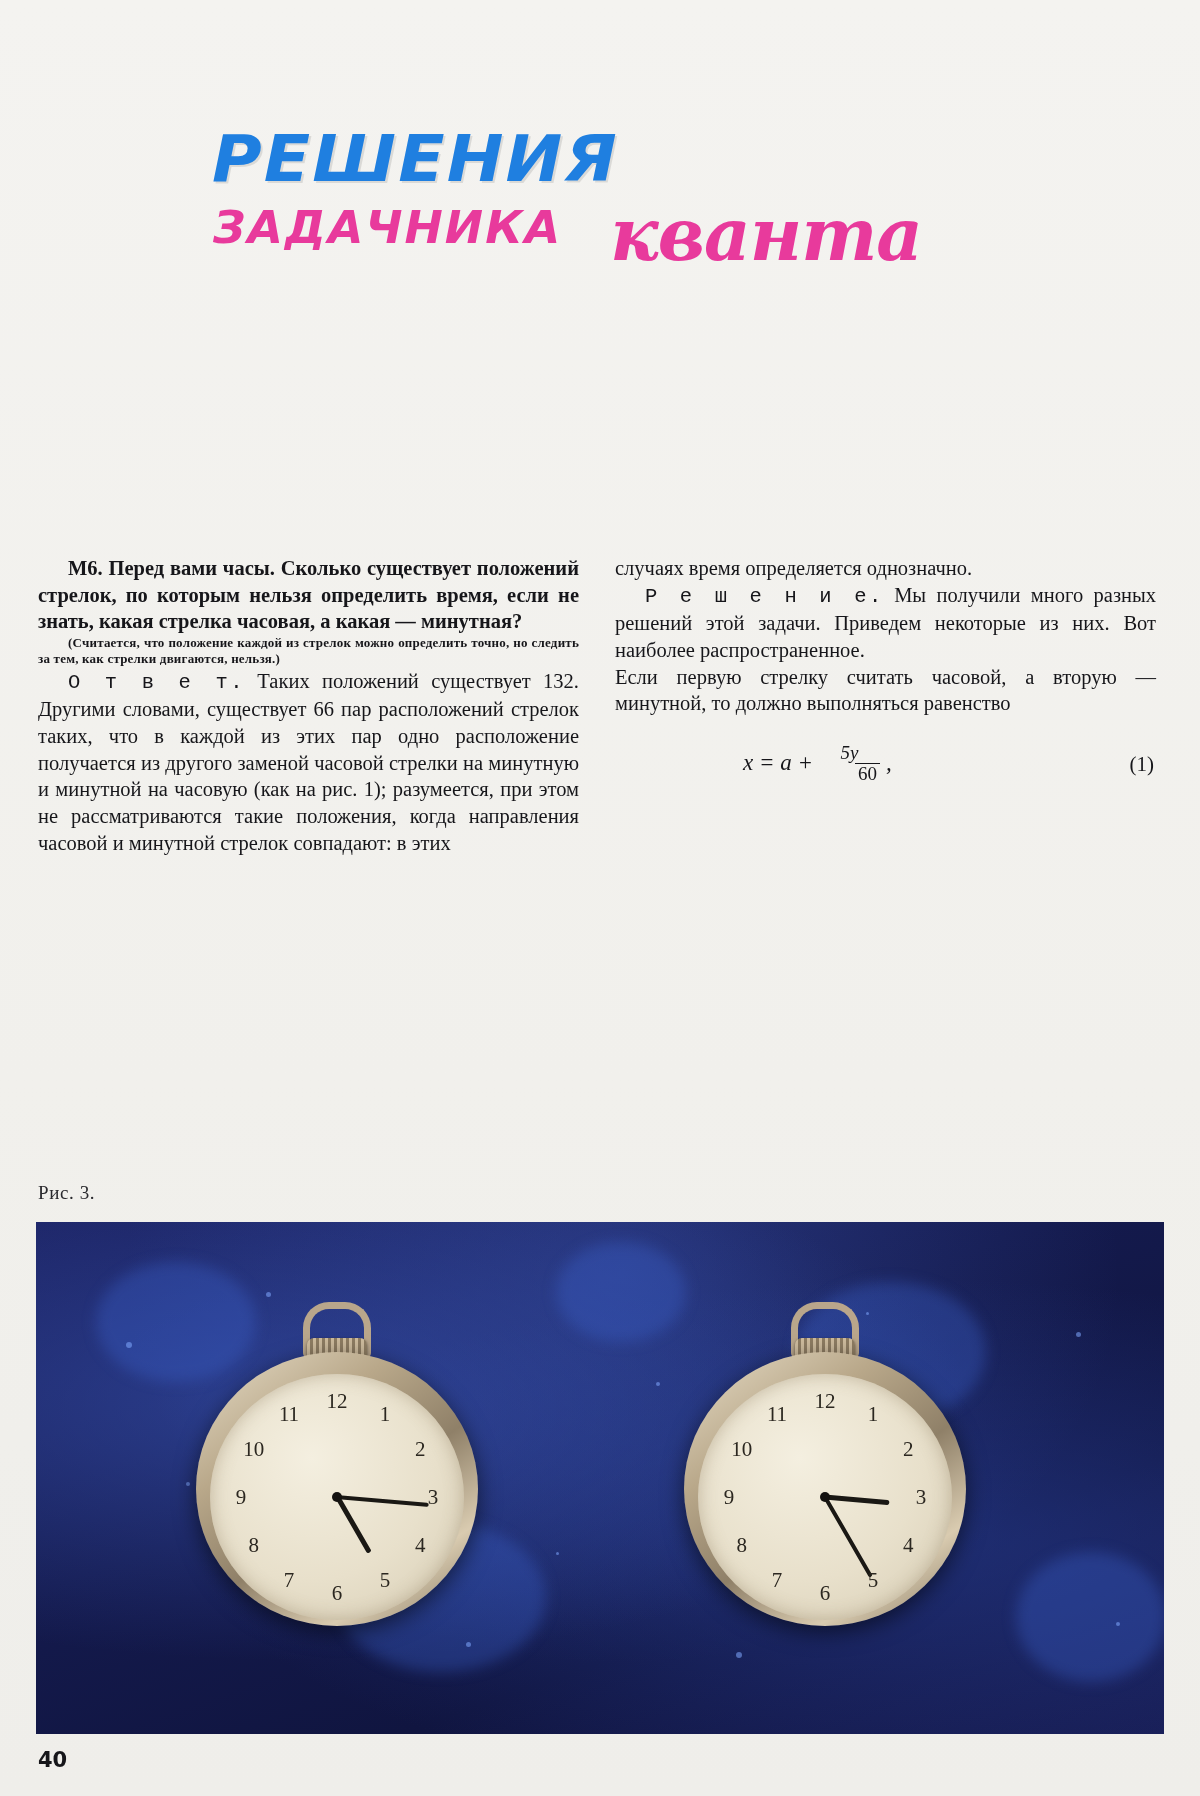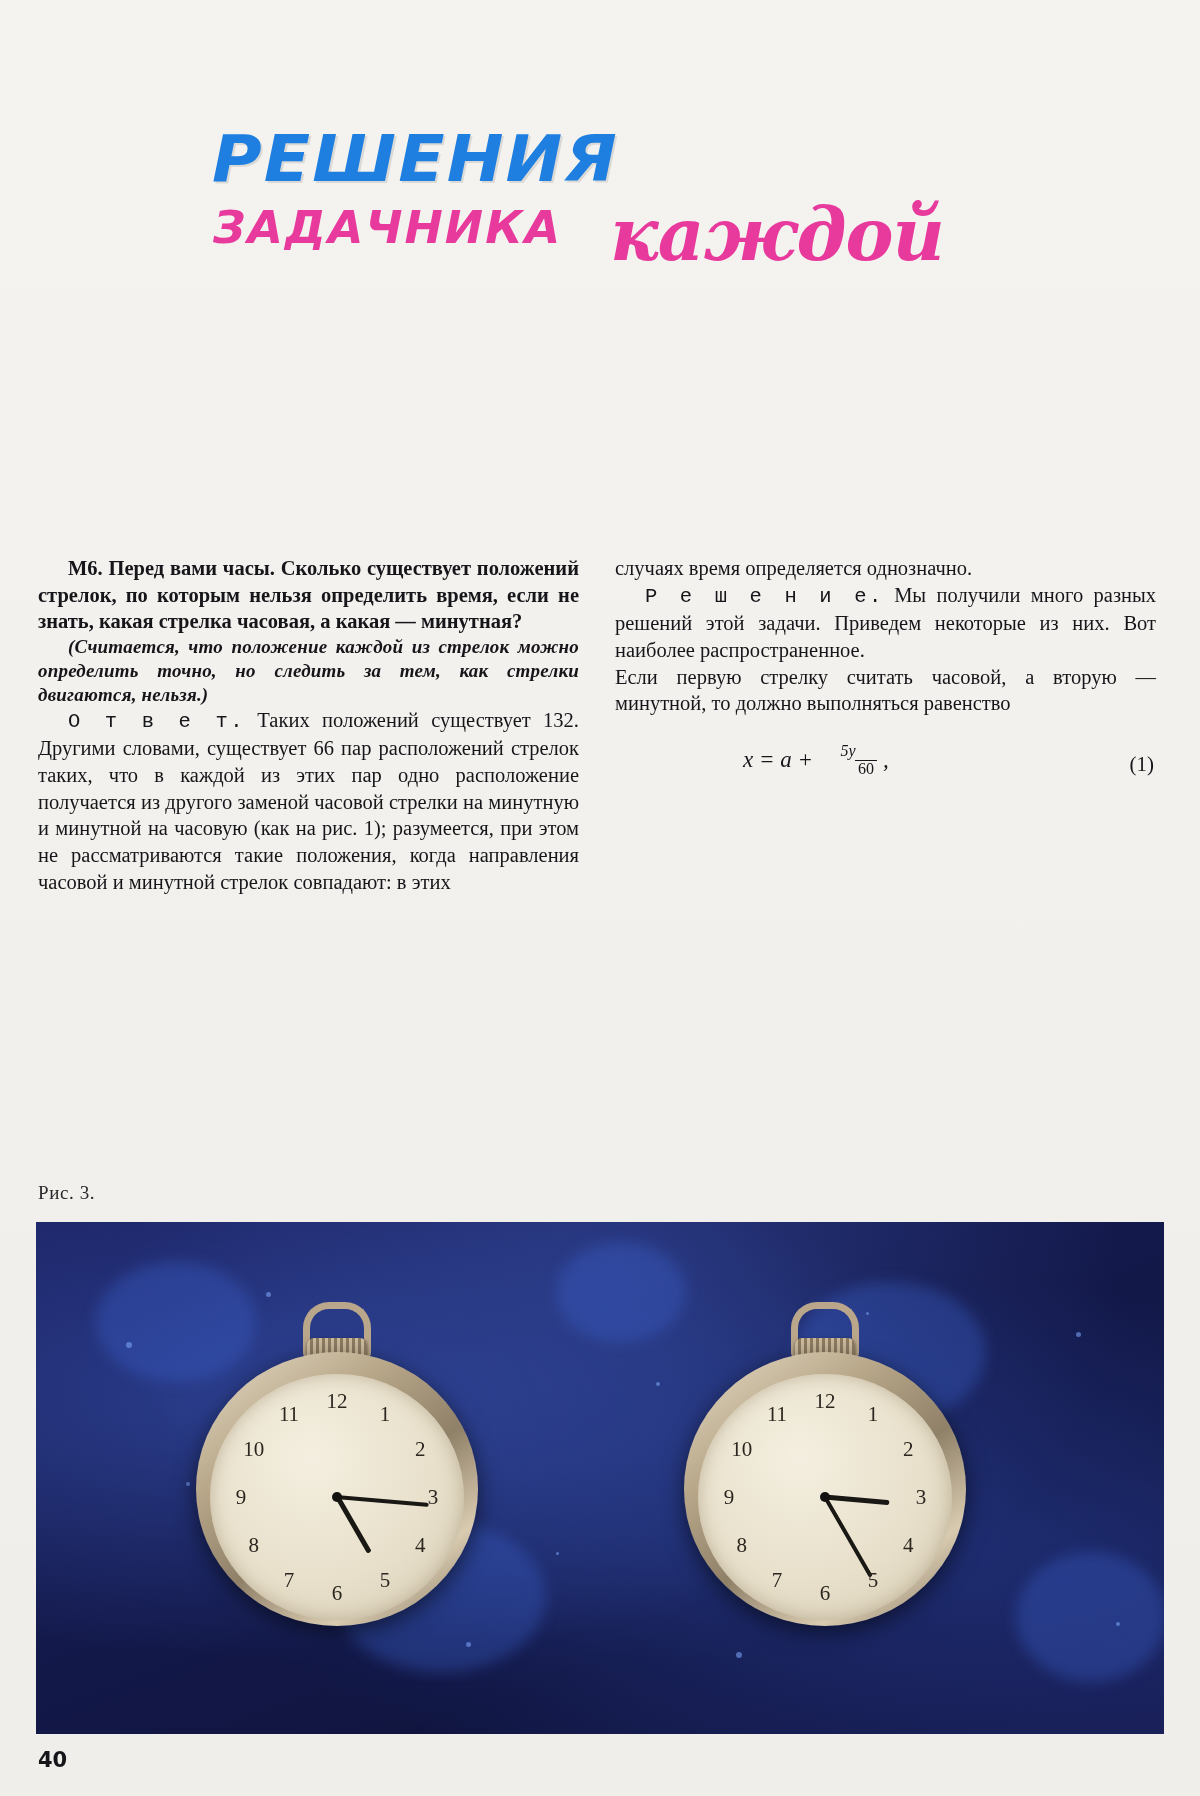--- a/index.html
+++ b/index.html
@@ -101,24 +101,23 @@
     font-size: 20.5px;
     line-height: 1.30;
     text-align: justify;
     color: #16161a;
   }
   .col p {
     margin: 0;
   }
   .p-indent { text-indent: 30px; }
   .small {
-    font-size: 19px;
+    font-size: 13px;
     line-height: 1.26;
     letter-spacing: 0.2px;
-    font-style: italic;
   }
   .bold { font-weight: 700; }
   .sp {
     letter-spacing: 2.5px;
     font-weight: 400;
     font-family: Liberation Mono, monospace;
   }
 
   
   .formula {
@@ -136,21 +135,21 @@
     display: flex;
     align-items: center;
     gap: 4px;
   }
   .frac {
     display: inline-flex;
     flex-direction: column;
     align-items: center;
     vertical-align: middle;
     line-height: 1.05;
-    font-size: 16px;
+    font-size: 19px;
     margin: 0 2px;
   }
   .frac .num { padding: 0 3px; }
   .frac .den {
     border-top: 1.2px solid #16161a;
     padding: 0 3px;
     font-style: normal;
     margin-left: 36px;
   }
   .formula-num {
@@ -293,21 +292,21 @@
 </head>
 <body>
 
 <div class="page">
 
   <div class="masthead">
     <div class="mast-wrap">
       <div class="mast-block"></div>
       <div class="mast-line1">РЕШЕНИЯ</div>
       <div class="mast-line2">ЗАДАЧНИКА</div>
-      <div class="mast-kvanta">каждой</div>
+      <div class="mast-kvanta">кванта</div>
     </div>
   </div>
 
   <div class="columns">
 
     <div class="col">
       <p class="p-indent">
         <span class="bold">М6.</span><span class="bold"> Перед вами часы. Сколько существует положений стрелок, по которым нельзя определить время, если не знать, какая стрелка часовая, а какая — минутная?</span>
       </p>
       <p class="p-indent small bold">(Считается, что положение каждой из стрелок можно определить точно, но следить за тем, как стрелки двигаются, нельзя.)</p>

